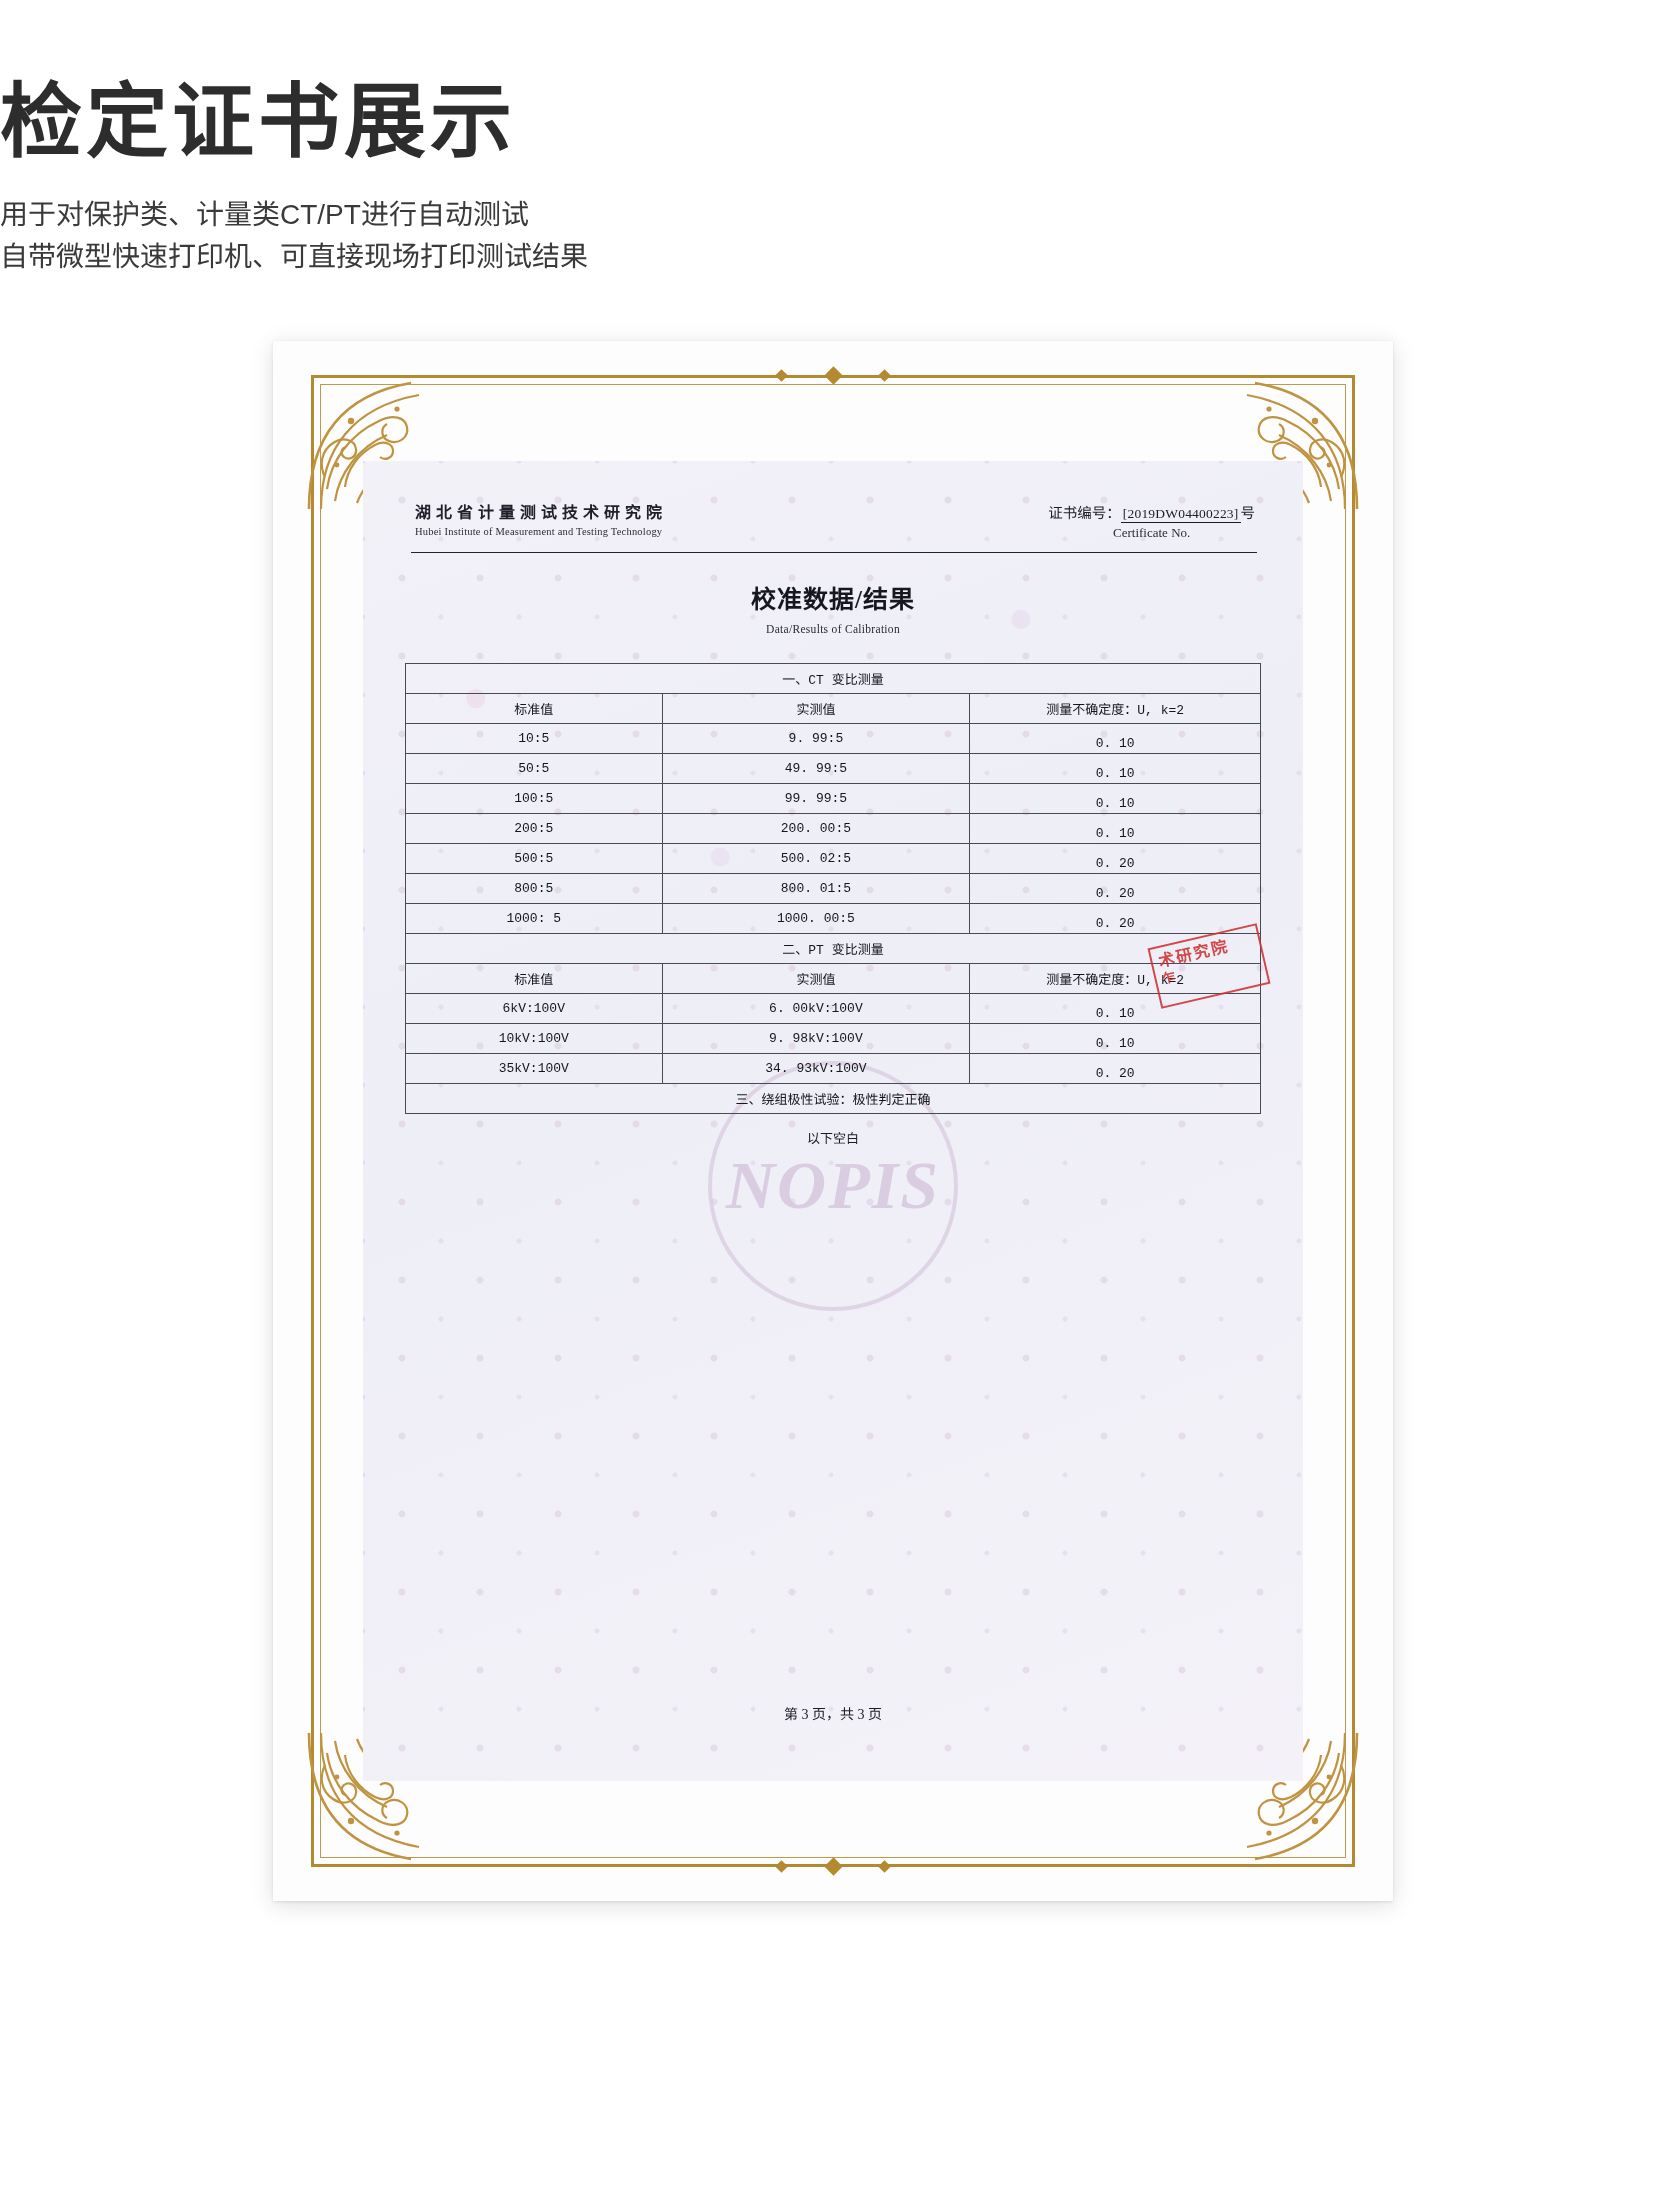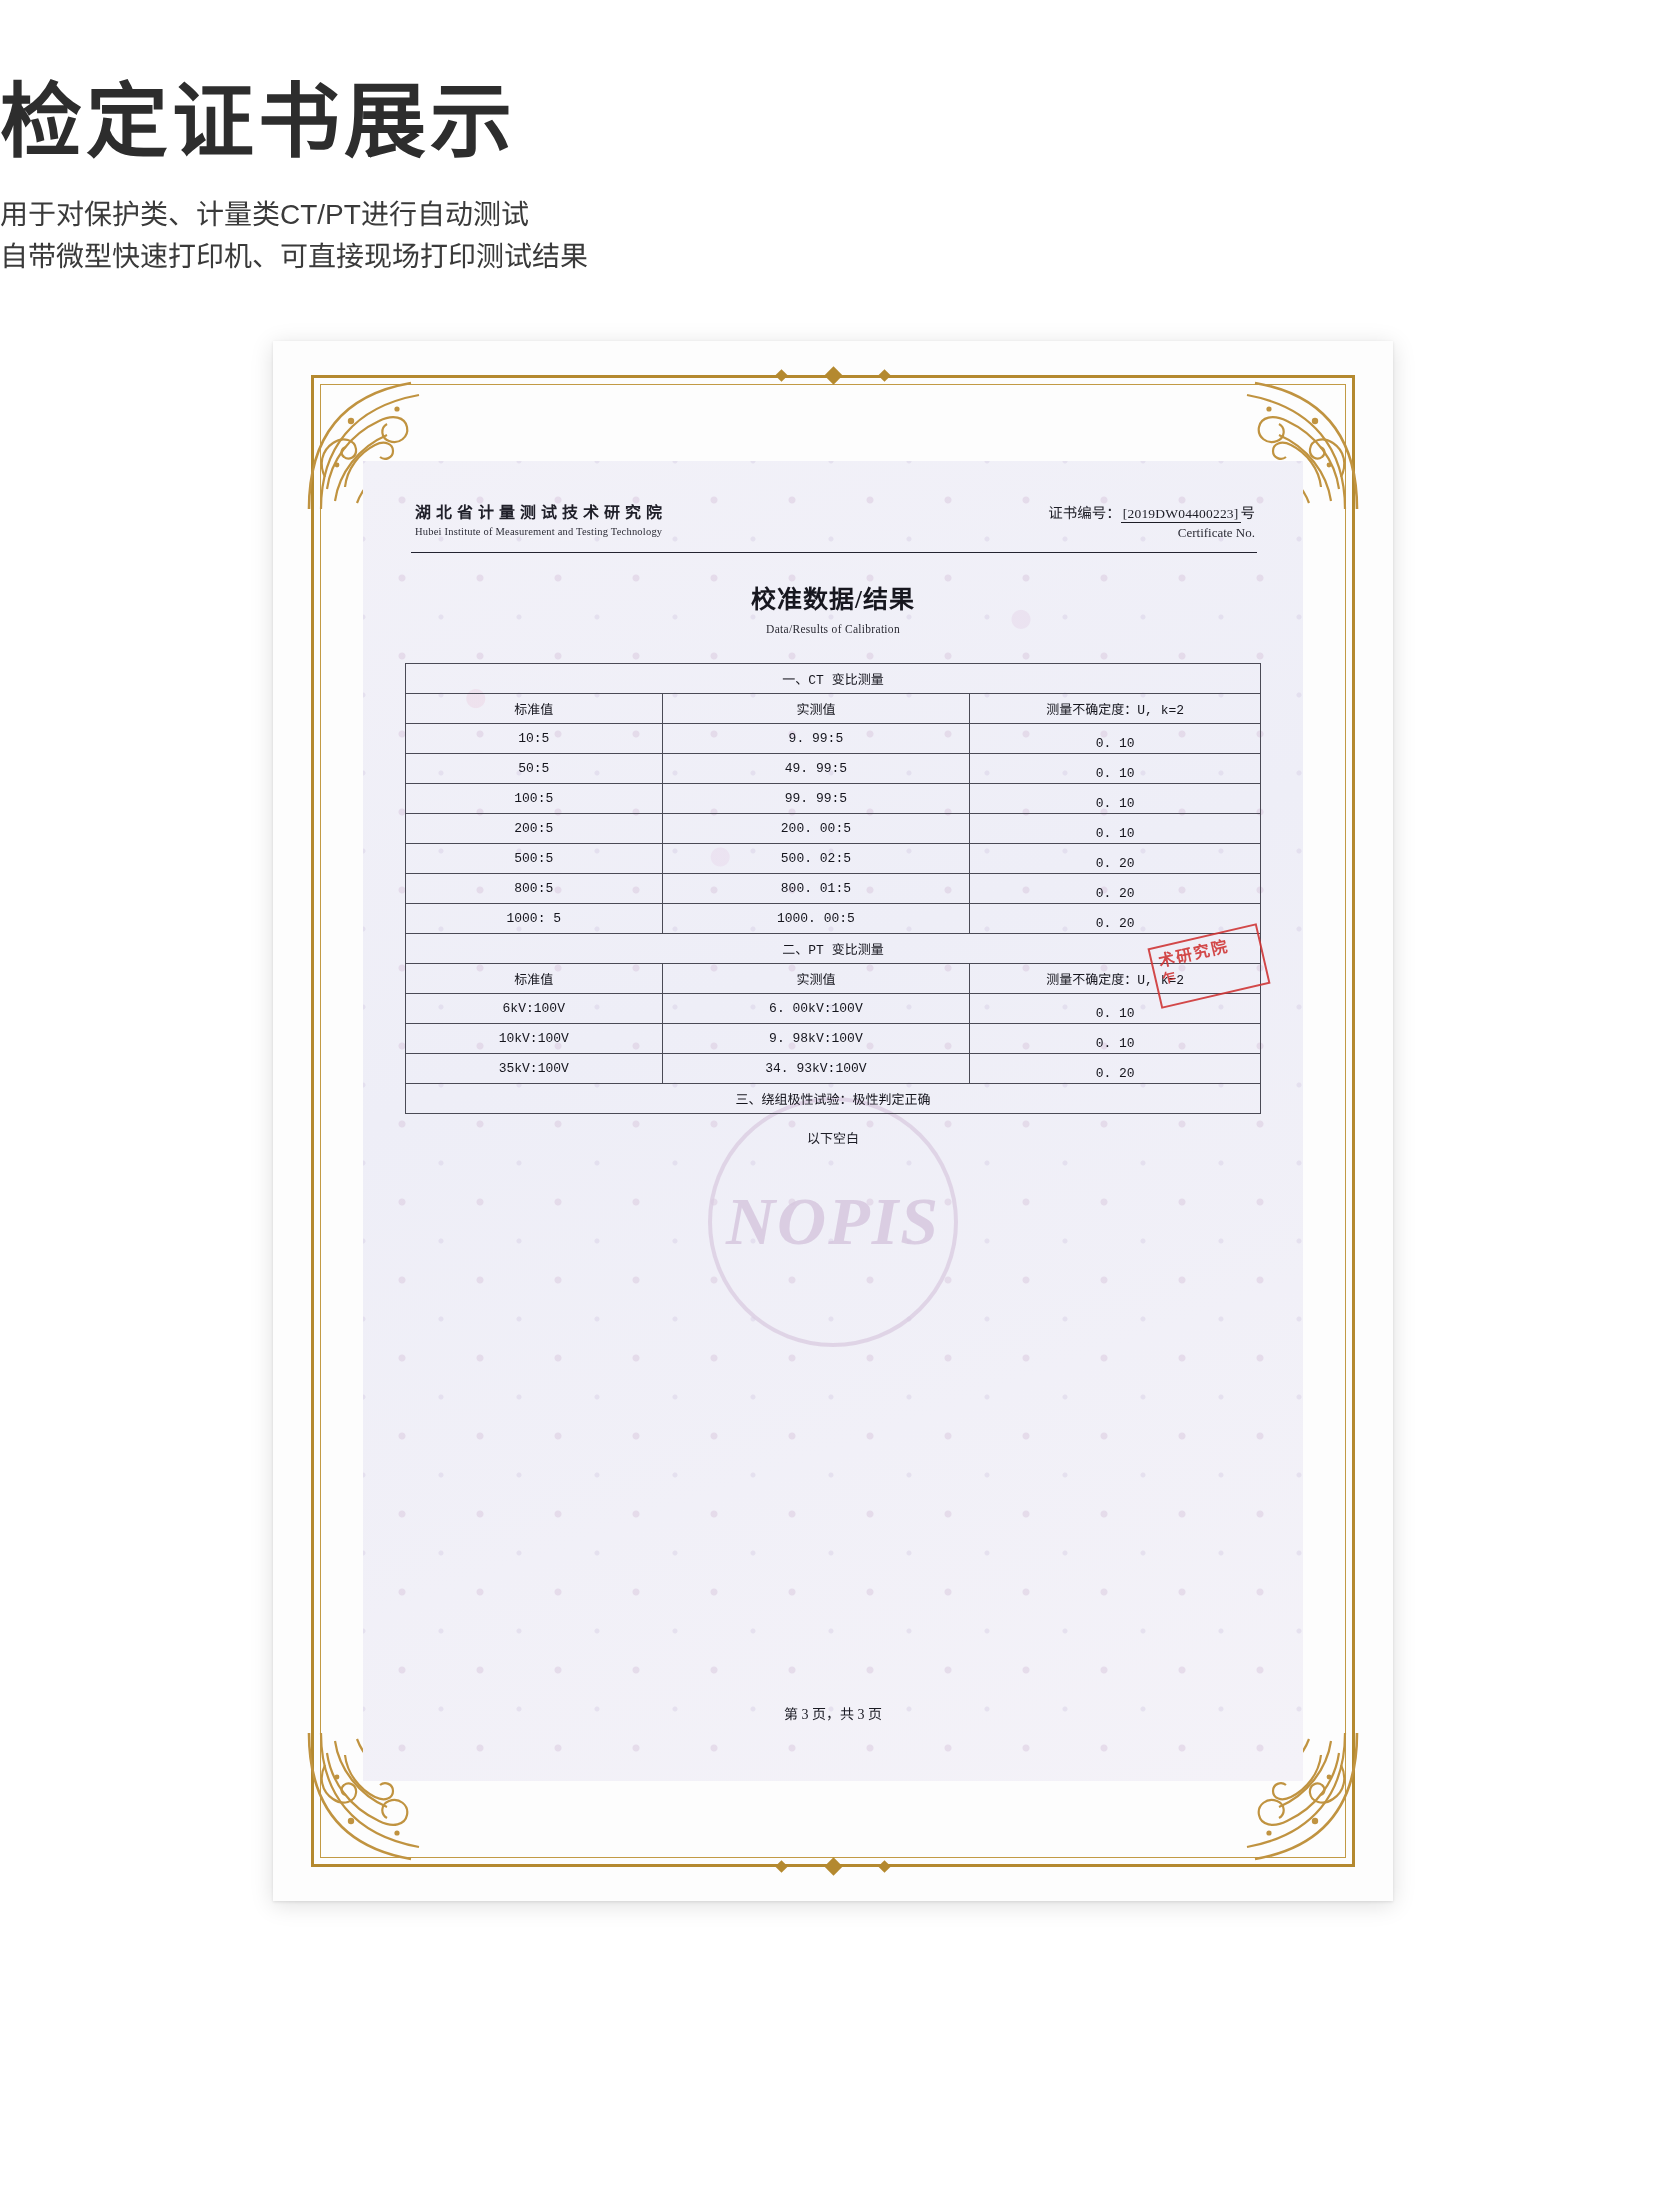--- a/index.html
+++ b/index.html
@@ -120,21 +120,21 @@
     position: absolute;
     inset: 0;
     padding: 34px 42px 0 42px;
     z-index: 2;
   }
 
   
   .watermark {
     position: absolute;
     left: 50%;
-    top: 636px;
+    top: 600px;
     transform: translateX(-50%);
     width: 250px;
     height: 250px;
     border-radius: 50%;
     border: 4px solid rgba(218,203,224,0.75);
     display: flex;
     align-items: center;
     justify-content: center;
     z-index: 1;
     pointer-events: none;
@@ -164,21 +164,21 @@
     white-space: nowrap;
   }
   .inst-en {
     font-family: "Liberation Serif", serif;
     font-size: 10.5px;
     color: #2c2c36;
     margin-top: 3px;
     letter-spacing: 0.2px;
     white-space: nowrap;
   }
-  .cert-no-block { text-align: right; padding-top: 2px; }
+  .cert-no-block { text-align: center; padding-top: 2px; }
   .cert-no-line {
     font-family: "Liberation Serif", serif;
     font-size: 14.5px;
     color: #1d1d26;
     white-space: nowrap;
   }
   .cert-no-val {
     border-bottom: 1px solid #1d1d26;
     padding: 0 2px 1px 2px;
     font-size: 13.5px;

